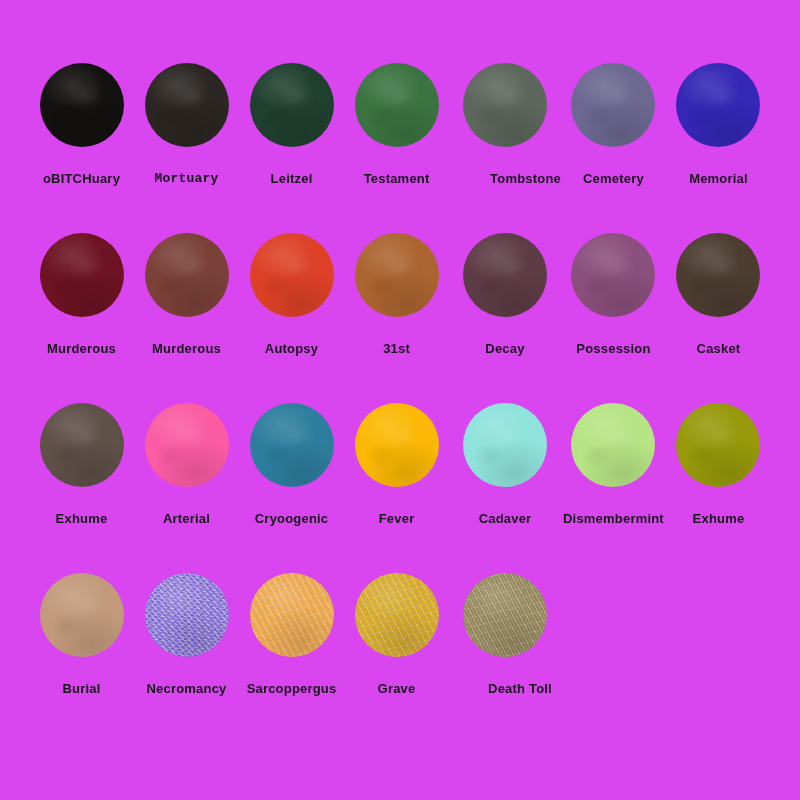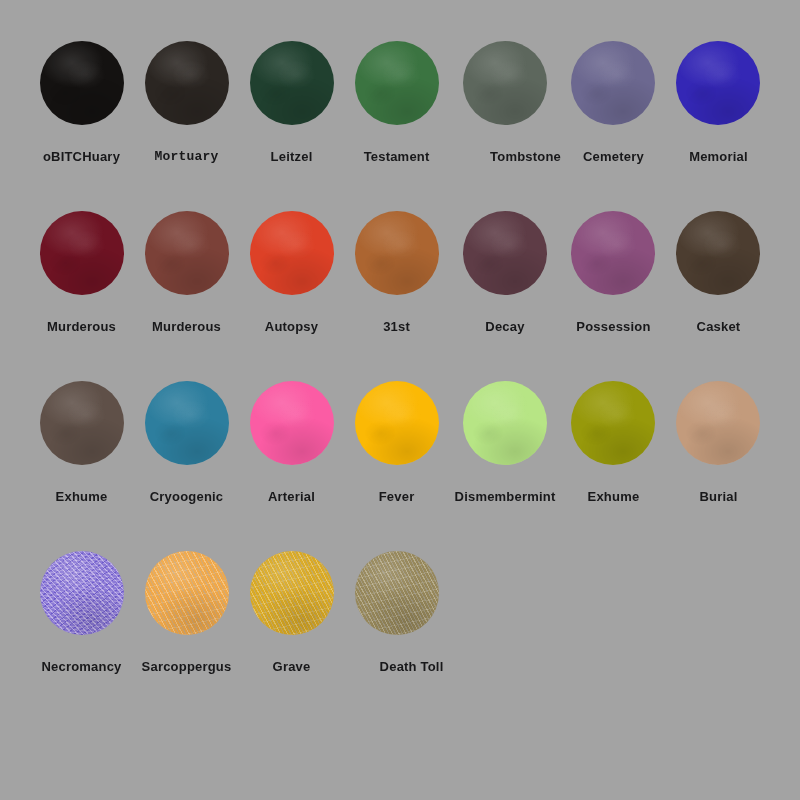--- a/index.html
+++ b/index.html
@@ -13,22 +13,22 @@
     height: 800px;
     font-family: "Liberation Sans", sans-serif;
     -webkit-font-smoothing: antialiased;
     overflow: hidden;
   }
 
   .swatch-sheet {
     width: 800px;
     height: 800px;
     box-sizing: border-box;
-    padding: 40px 0 0 0;
-    background: #a3a3a3;
+    padding: 62px 0 0 0;
+    background: #d946ef;
   }
 
   .swatch-grid {
     display: grid;
     grid-template-columns: repeat(7, 1fr);
     grid-template-rows: repeat(4, 170px);
     width: 742px;
     margin: 0 auto;
   }
 
@@ -223,35 +223,41 @@
         <div class="swatch-label" style="color: rgb(24, 24, 26);">Casket</div>
       </div>
       <div class="swatch-cell finish-cream">
         <div class="swatch-disc-wrap">
           <div class="swatch-disc" style="background-color: rgb(95, 80, 72);"></div>
         </div>
         <div class="swatch-label" style="color: rgb(24, 24, 26);">Exhume</div>
       </div>
       <div class="swatch-cell finish-cream">
         <div class="swatch-disc-wrap">
+          <div class="swatch-disc" style="background-color: rgb(251, 92, 164);"></div>
+        </div>
+        <div class="swatch-label" style="color: rgb(24, 24, 26);">Arterial</div>
+      </div>
+      <div class="swatch-cell finish-cream">
+        <div class="swatch-disc-wrap">
           <div class="swatch-disc" style="background-color: rgb(45, 126, 158);"></div>
         </div>
         <div class="swatch-label" style="color: rgb(24, 24, 26);">Cryoogenic</div>
       </div>
       <div class="swatch-cell finish-cream">
         <div class="swatch-disc-wrap">
-          <div class="swatch-disc" style="background-color: rgb(251, 92, 164);"></div>
-        </div>
-        <div class="swatch-label" style="color: rgb(24, 24, 26);">Arterial</div>
-      </div>
-      <div class="swatch-cell finish-cream">
-        <div class="swatch-disc-wrap">
           <div class="swatch-disc" style="background-color: rgb(251, 185, 5);"></div>
         </div>
         <div class="swatch-label" style="color: rgb(24, 24, 26);">Fever</div>
+      </div>
+      <div class="swatch-cell finish-cream">
+        <div class="swatch-disc-wrap">
+          <div class="swatch-disc" style="background-color: rgb(143, 227, 220);"></div>
+        </div>
+        <div class="swatch-label" style="color: rgb(24, 24, 26);">Cadaver</div>
       </div>
       <div class="swatch-cell finish-cream">
         <div class="swatch-disc-wrap">
           <div class="swatch-disc" style="background-color: rgb(183, 229, 133);"></div>
         </div>
         <div class="swatch-label" style="color: rgb(24, 24, 26);">Dismembermint</div>
       </div>
       <div class="swatch-cell finish-cream">
         <div class="swatch-disc-wrap">
           <div class="swatch-disc" style="background-color: rgb(151, 153, 11);"></div>

